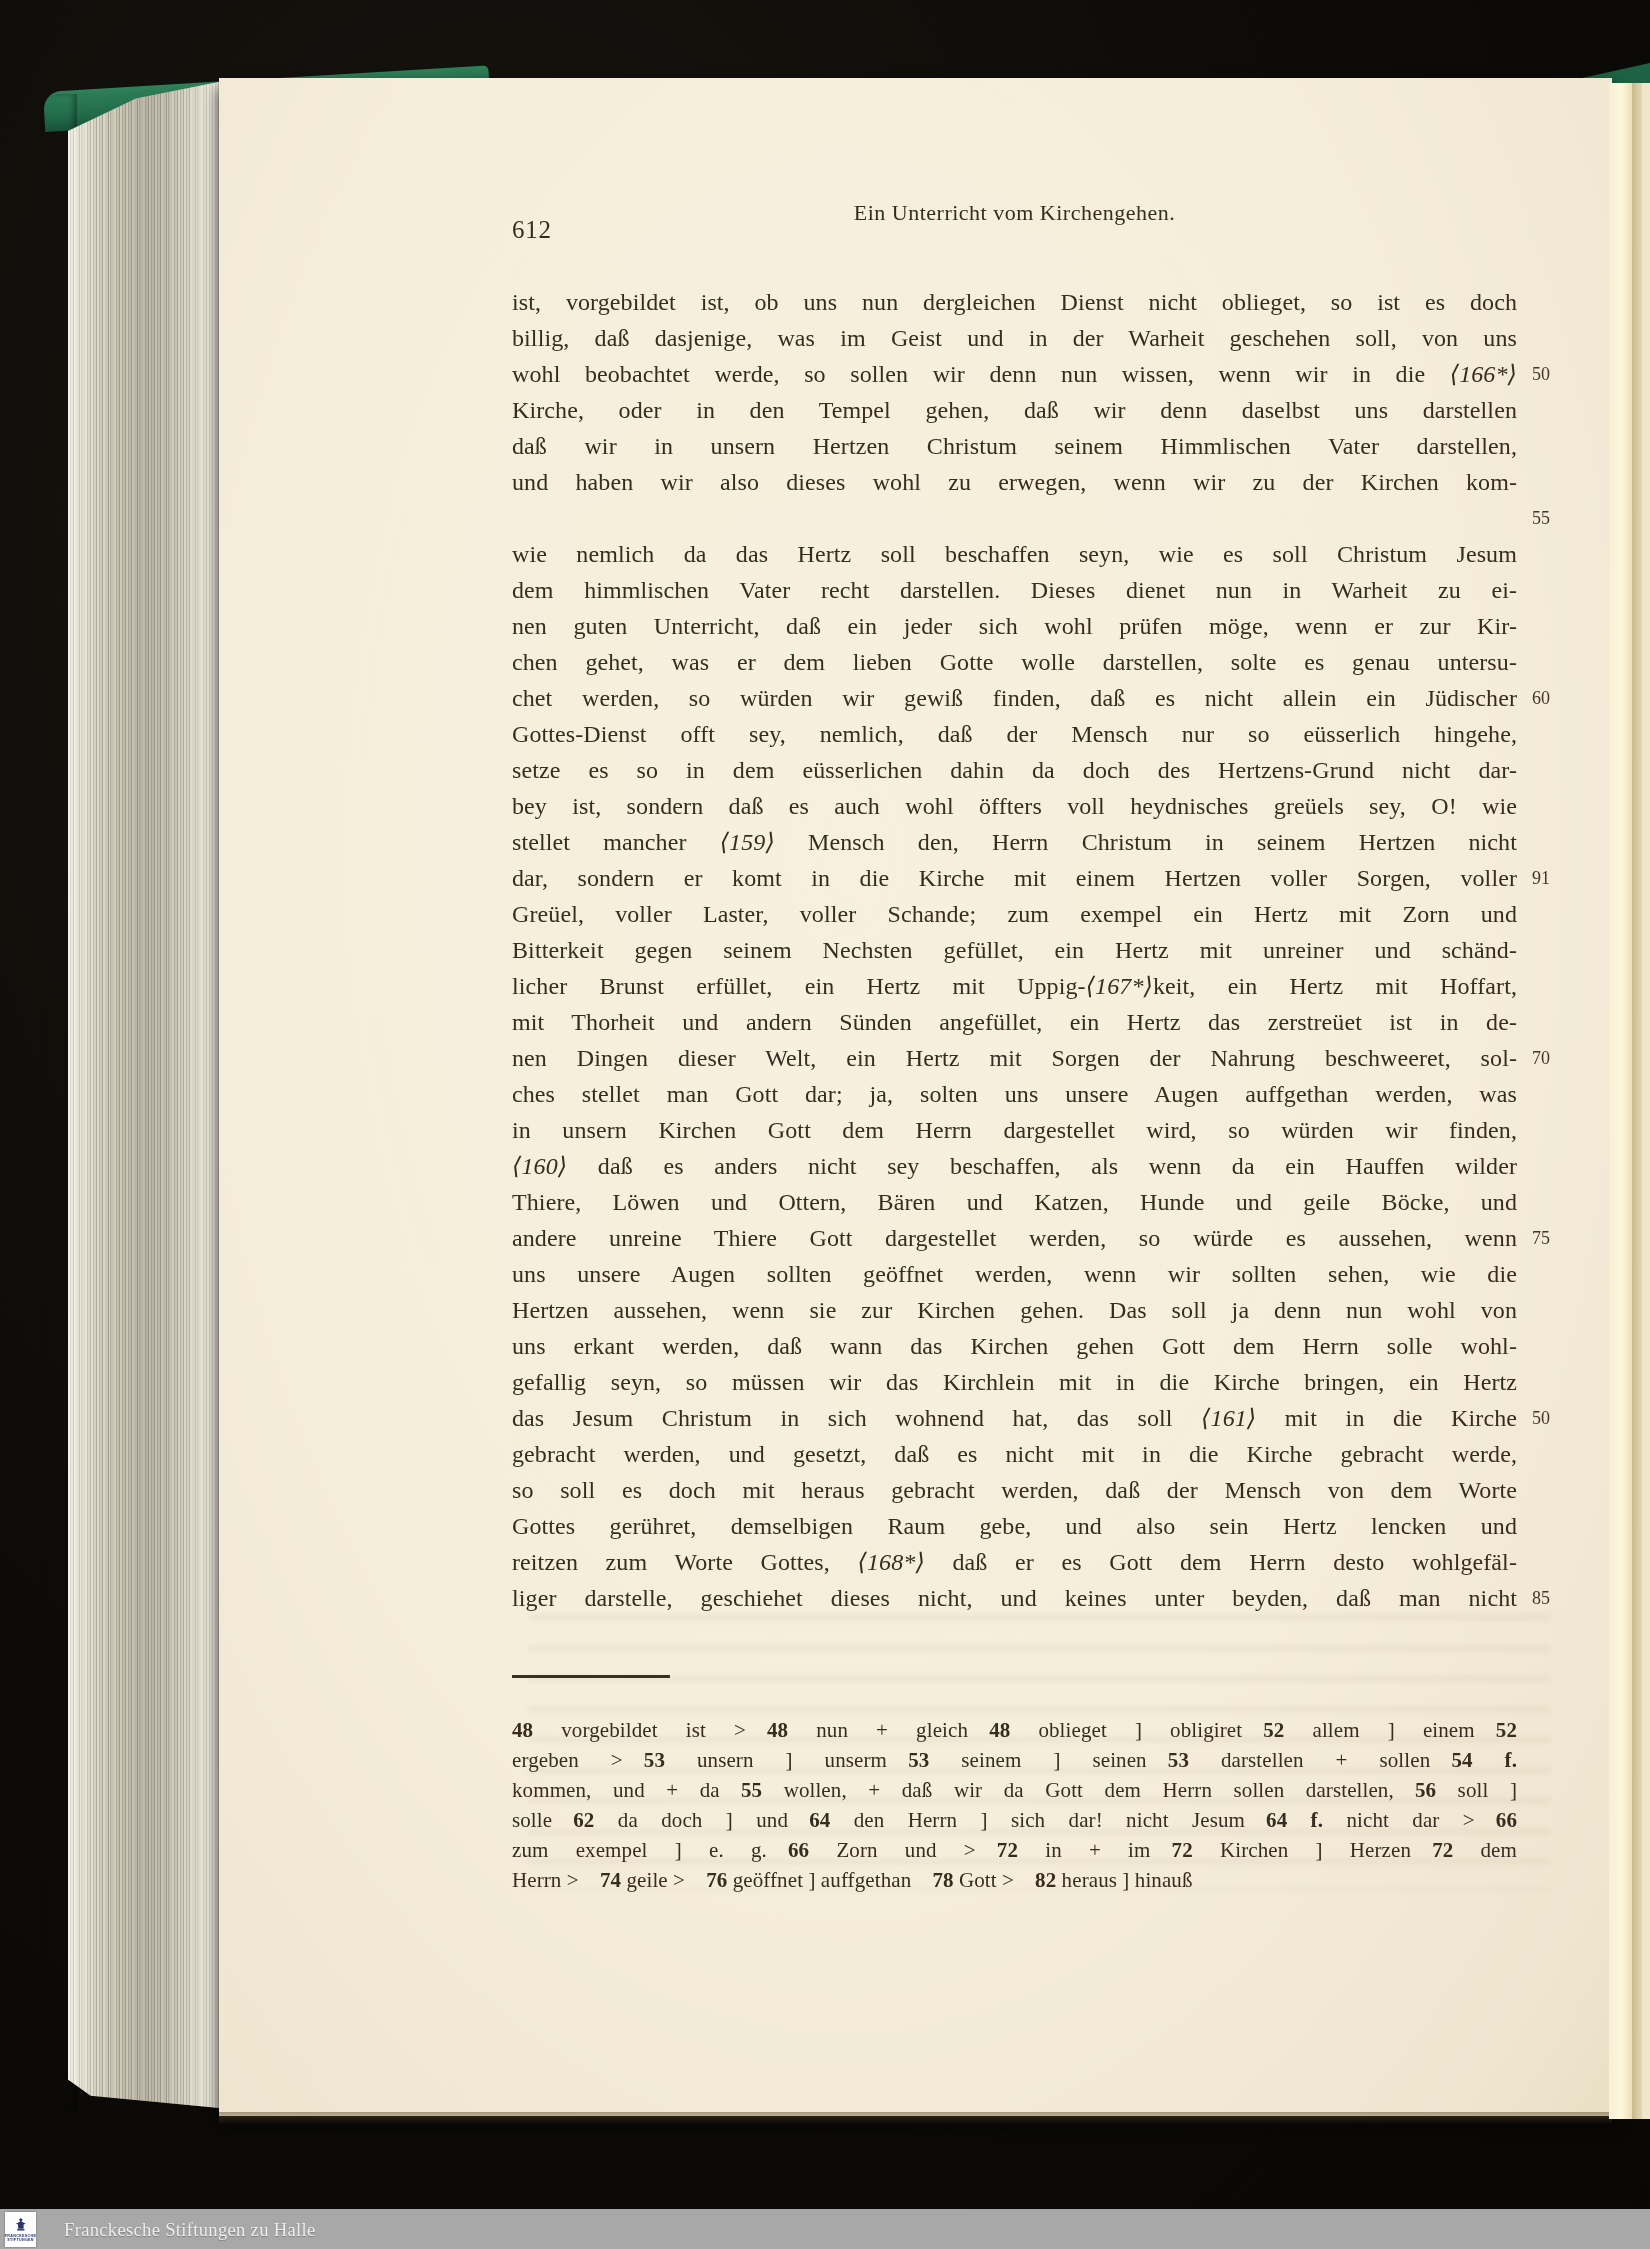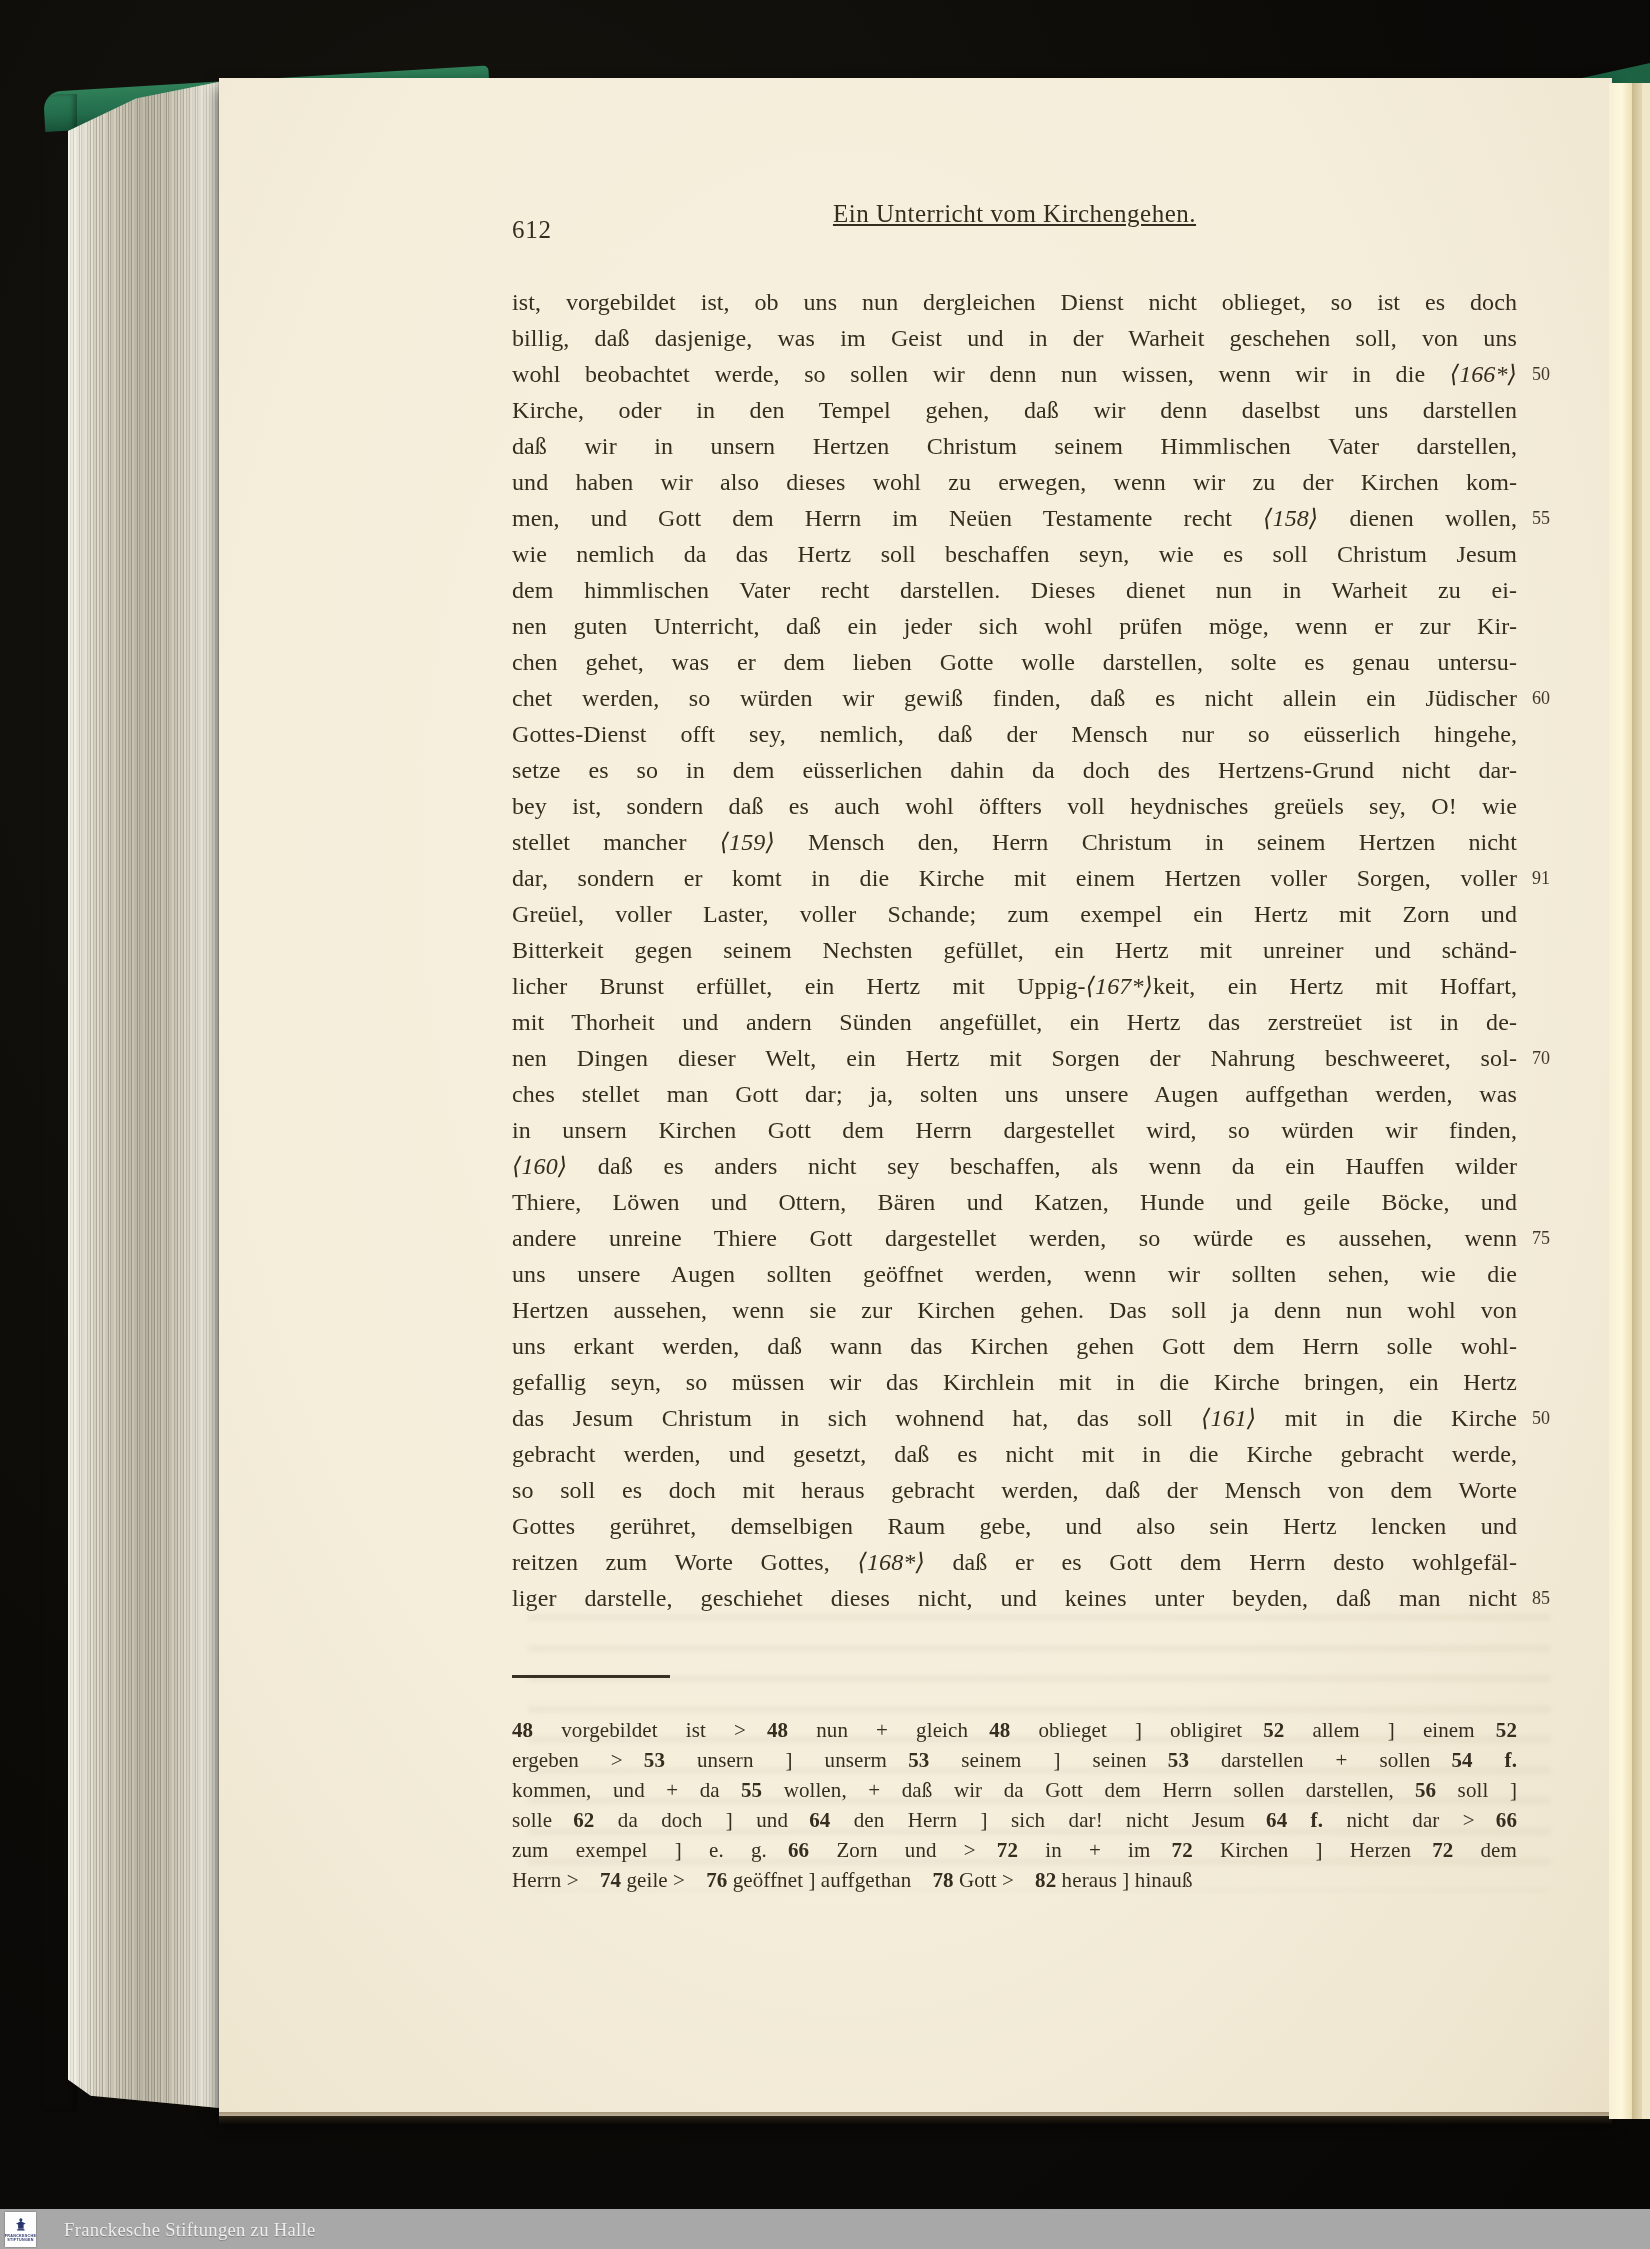--- a/index.html
+++ b/index.html
@@ -18,21 +18,21 @@
     background:radial-gradient(ellipse at 45% 38%,#f7f0de 0%,#f5eedb 55%,#eee5cf 92%,#e9dfc6 100%);
     box-shadow:0 8.3px 15px rgba(0,0,0,.8);}
   .page-bottom-shade{position:absolute;left:219px;top:2112px;width:1393px;height:13.2px;background:linear-gradient(180deg,rgba(104,84,52,.55),rgba(0,0,0,0));}
   .gutter-highlight{position:absolute;left:1609px;top:83px;width:23px;height:2036px;background:linear-gradient(90deg,#f7efd6,#fdf7dc 55%,#ecdfb6);}
   .gutter-shadow{position:absolute;left:1632px;top:83px;width:10px;height:2036px;background:linear-gradient(90deg,#c9b88d,#e4d8b2);}
   .facing-page{position:absolute;left:1642px;top:83px;width:8.3px;height:2036px;background:#f0e7cb;}
 
   
   .ink{color:#372c20;}
   .page-number{position:absolute;left:512px;top:216px;font-size:25px;letter-spacing:0.8px;}
-  .running-title{position:absolute;left:512px;top:200px;width:1005px;text-align:center;font-size:25px;letter-spacing:0.5px;text-decoration:underline;}
+  .running-title{position:absolute;left:512px;top:200px;width:1005px;text-align:center;font-size:22px;letter-spacing:0.5px;}
   .body-text{position:absolute;left:512px;top:284px;width:1005px;font-size:24px;letter-spacing:0.1px;}
   .line{position:relative;height:36px;line-height:36px;text-align:justify;text-align-last:justify;}
   .line .ln{position:absolute;left:100%;top:0;width:58px;margin-left:15px;font-size:18px;text-align:left;text-align-last:left;line-height:36px;color:#41362a;}
   .ref{font-style:italic;}
   .apparatus-rule{position:absolute;left:512px;top:1675px;width:158px;height:2.5px;background:#3a2f23;}
   .apparatus{position:absolute;left:512px;top:1691px;width:1005px;font-size:21px;letter-spacing:0.1px;margin-top:24px;}
   .app-line{height:30px;line-height:30px;text-align:justify;text-align-last:justify;}
   .app-line.last{text-align-last:left;}
   .app-line strong{font-weight:bold;}
 
@@ -66,21 +66,21 @@
 
   <div class="page-number ink">612</div>
   <div class="running-title ink">Ein Unterricht vom Kirchengehen.</div>
   <div class="body-text ink">
       <div class="line"><span class="t">ist, vorgebildet ist, ob uns nun dergleichen Dienst nicht oblieget, so ist es doch</span></div>
       <div class="line"><span class="t">billig, daß dasjenige, was im Geist und in der Warheit geschehen soll, von uns</span></div>
       <div class="line"><span class="t">wohl beobachtet werde, so sollen wir denn nun wissen, wenn wir in die <span class="ref">⟨166*⟩</span></span><span class="ln">50</span></div>
       <div class="line"><span class="t">Kirche, oder in den Tempel gehen, daß wir denn daselbst uns darstellen</span></div>
       <div class="line"><span class="t">daß wir in unsern Hertzen Christum seinem Himmlischen Vater darstellen,</span></div>
       <div class="line"><span class="t">und haben wir also dieses wohl zu erwegen, wenn wir zu der Kirchen kom-</span></div>
-      <div class="line"><span class="t">men, und Gott dem Herrn im Neüen Testamente recht <span class="ref">⟨158⟩</span> dienen wollen,</span><span class="ln">55</span></div>
+      <div class="line"><span class="ln">55</span></div>
       <div class="line"><span class="t">wie nemlich da das Hertz soll beschaffen seyn, wie es soll Christum Jesum</span></div>
       <div class="line"><span class="t">dem himmlischen Vater recht darstellen. Dieses dienet nun in Warheit zu ei-</span></div>
       <div class="line"><span class="t">nen guten Unterricht, daß ein jeder sich wohl prüfen möge, wenn er zur Kir-</span></div>
       <div class="line"><span class="t">chen gehet, was er dem lieben Gotte wolle darstellen, solte es genau untersu-</span></div>
       <div class="line"><span class="t">chet werden, so würden wir gewiß finden, daß es nicht allein ein Jüdischer</span><span class="ln">60</span></div>
       <div class="line"><span class="t">Gottes-Dienst offt sey, nemlich, daß der Mensch nur so eüsserlich hingehe,</span></div>
       <div class="line"><span class="t">setze es so in dem eüsserlichen dahin da doch des Hertzens-Grund nicht dar-</span></div>
       <div class="line"><span class="t">bey ist, sondern daß es auch wohl öffters voll heydnisches greüels sey, O! wie</span></div>
       <div class="line"><span class="t">stellet mancher <span class="ref">⟨159⟩</span> Mensch den, Herrn Christum in seinem Hertzen nicht</span></div>
       <div class="line"><span class="t">dar, sondern er komt in die Kirche mit einem Hertzen voller Sorgen, voller</span><span class="ln">91</span></div>

